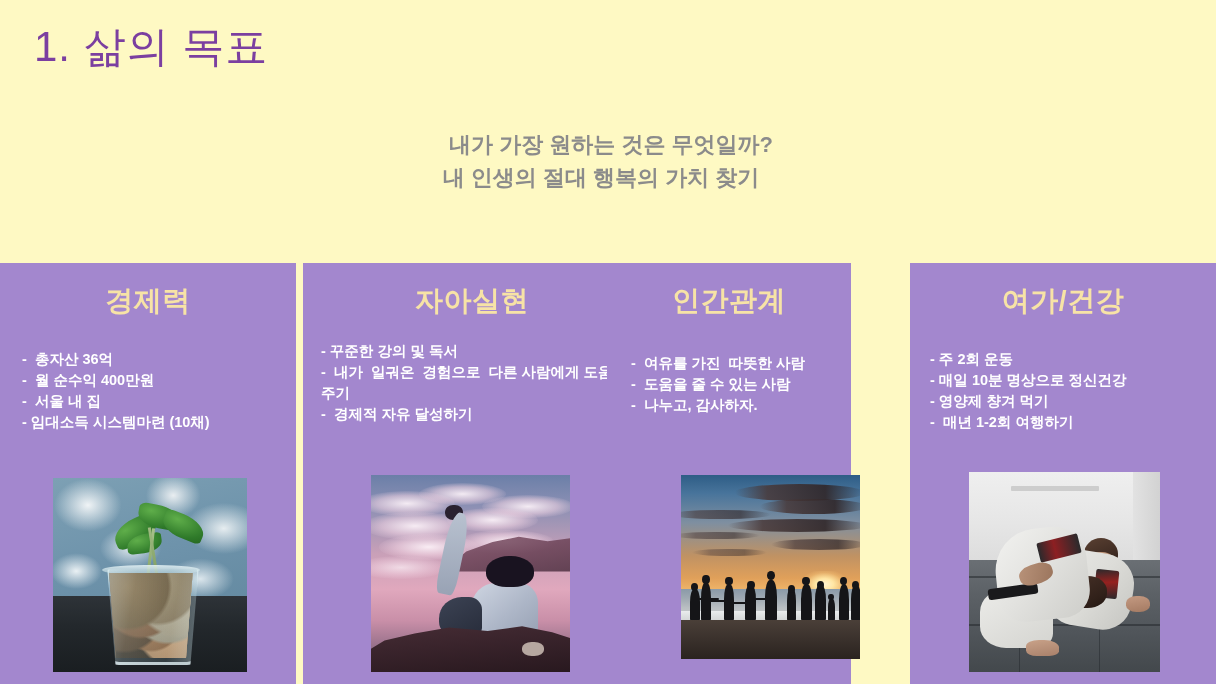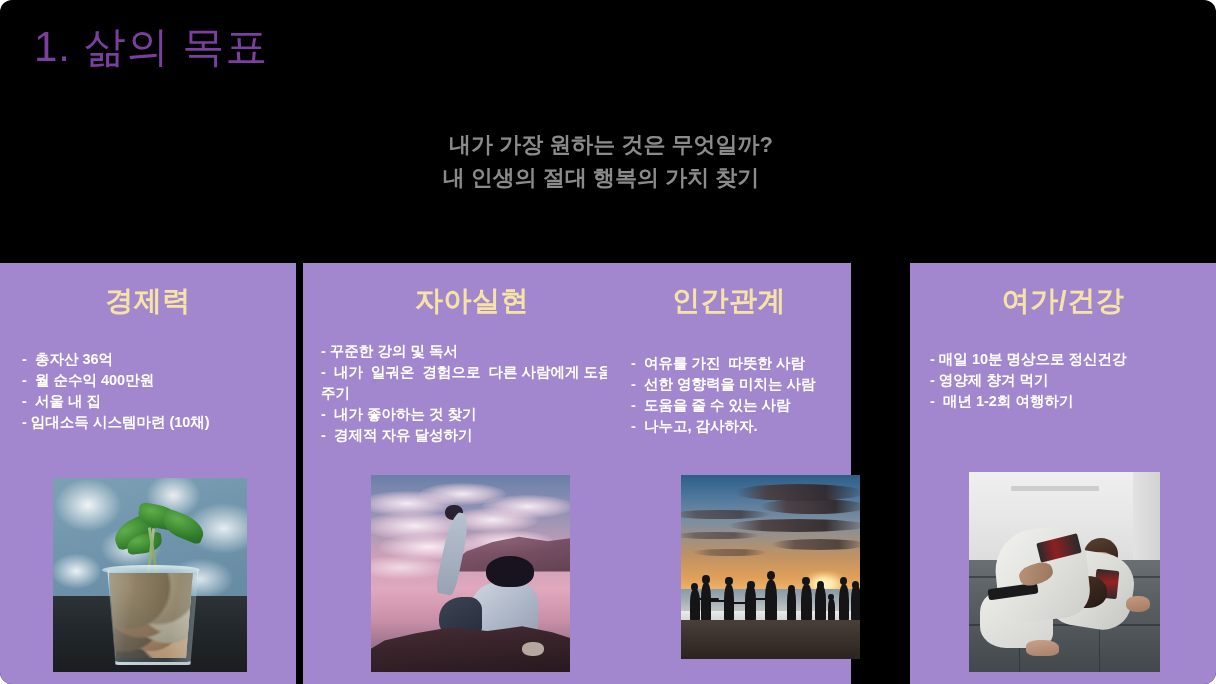--- a/index.html
+++ b/index.html
@@ -8,23 +8,22 @@
     padding: 0;
     background: #ffffff;
   }
   body {
     font-family: "Liberation Sans", "DejaVu Sans", sans-serif;
   }
   #slide {
     position: relative;
     width: 1216px;
     height: 684px;
-    background: #000000;
+    background: #fef9c3;
     overflow: hidden;
-    border-radius: 12px;
   }
 
   
   #slide-title {
     position: absolute;
     left: 34px;
     top: 19px;
     font-size: 42px;
     font-weight: 400;
     color: #7b3fa0;
@@ -427,21 +426,20 @@
         <div class="layer p1-coins"></div>
         <div class="layer p1-jar"></div>
       </div>
     </div>
 
     <div class="card c2">
       <div class="card-heading">자아실현</div>
       <div class="card-bullets">
         <span class="bullet">- 꾸준한 강의 및 독서</span>
         <span class="bullet">-  내가  일궈온  경험으로  다른 사람에게 도움주기</span>
-        <span class="bullet">-  내가 좋아하는 것 찾기</span>
         <span class="bullet">-  경제적 자유 달성하기</span>
       </div>
       <div class="photo">
         <div class="layer p2-sky"></div>
         <div class="layer p2-cl a"></div>
         <div class="layer p2-cl b"></div>
         <div class="layer p2-cl c"></div>
         <div class="layer p2-cl d"></div>
         <div class="layer p2-cl e"></div>
         <div class="layer p2-cl f"></div>
@@ -456,21 +454,20 @@
         <div class="layer p2-leg"></div>
         <div class="layer p2-rock"></div>
         <div class="layer p2-hand"></div>
       </div>
     </div>
 
     <div class="card c3">
       <div class="card-heading">인간관계</div>
       <div class="card-bullets">
         <span class="bullet">-  여유를 가진  따뜻한 사람</span>
-        <span class="bullet">-  선한 영향력을 미치는 사람</span>
         <span class="bullet">-  도움을 줄 수 있는 사람</span>
         <span class="bullet">-  나누고, 감사하자.</span>
       </div>
       <div class="photo">
         <div class="layer p3-sky"></div>
         <div class="layer p3-cl a"></div>
         <div class="layer p3-cl b"></div>
         <div class="layer p3-cl c"></div>
         <div class="layer p3-cl d"></div>
         <div class="layer p3-cl e"></div>
@@ -506,20 +503,21 @@
         <div class="layer p3-fig" style="left:88%; width:6%;   height:20%;"></div>
         <div class="layer p3-head" style="left:88.8%; bottom:40%; width:4.2%; height:4.6%;"></div>
         <div class="layer p3-fig" style="left:95%; width:5.5%; height:19%;"></div>
         <div class="layer p3-head" style="left:95.6%; bottom:38%; width:4%; height:4.4%;"></div>
       </div>
     </div>
 
     <div class="card c4">
       <div class="card-heading">여가/건강</div>
       <div class="card-bullets">
+        <span class="bullet">- 주 2회 운동</span>
         <span class="bullet">- 매일 10분 명상으로 정신건강</span>
         <span class="bullet">- 영양제 챵겨 먹기</span>
         <span class="bullet">-  매년 1-2회 여행하기</span>
       </div>
       <div class="photo">
         <div class="layer p4-wall"></div>
         <div class="layer p4-wall2"></div>
         <div class="layer p4-trim"></div>
         <div class="layer p4-mat"></div>
         <div class="layer p4-seam s1"></div>

